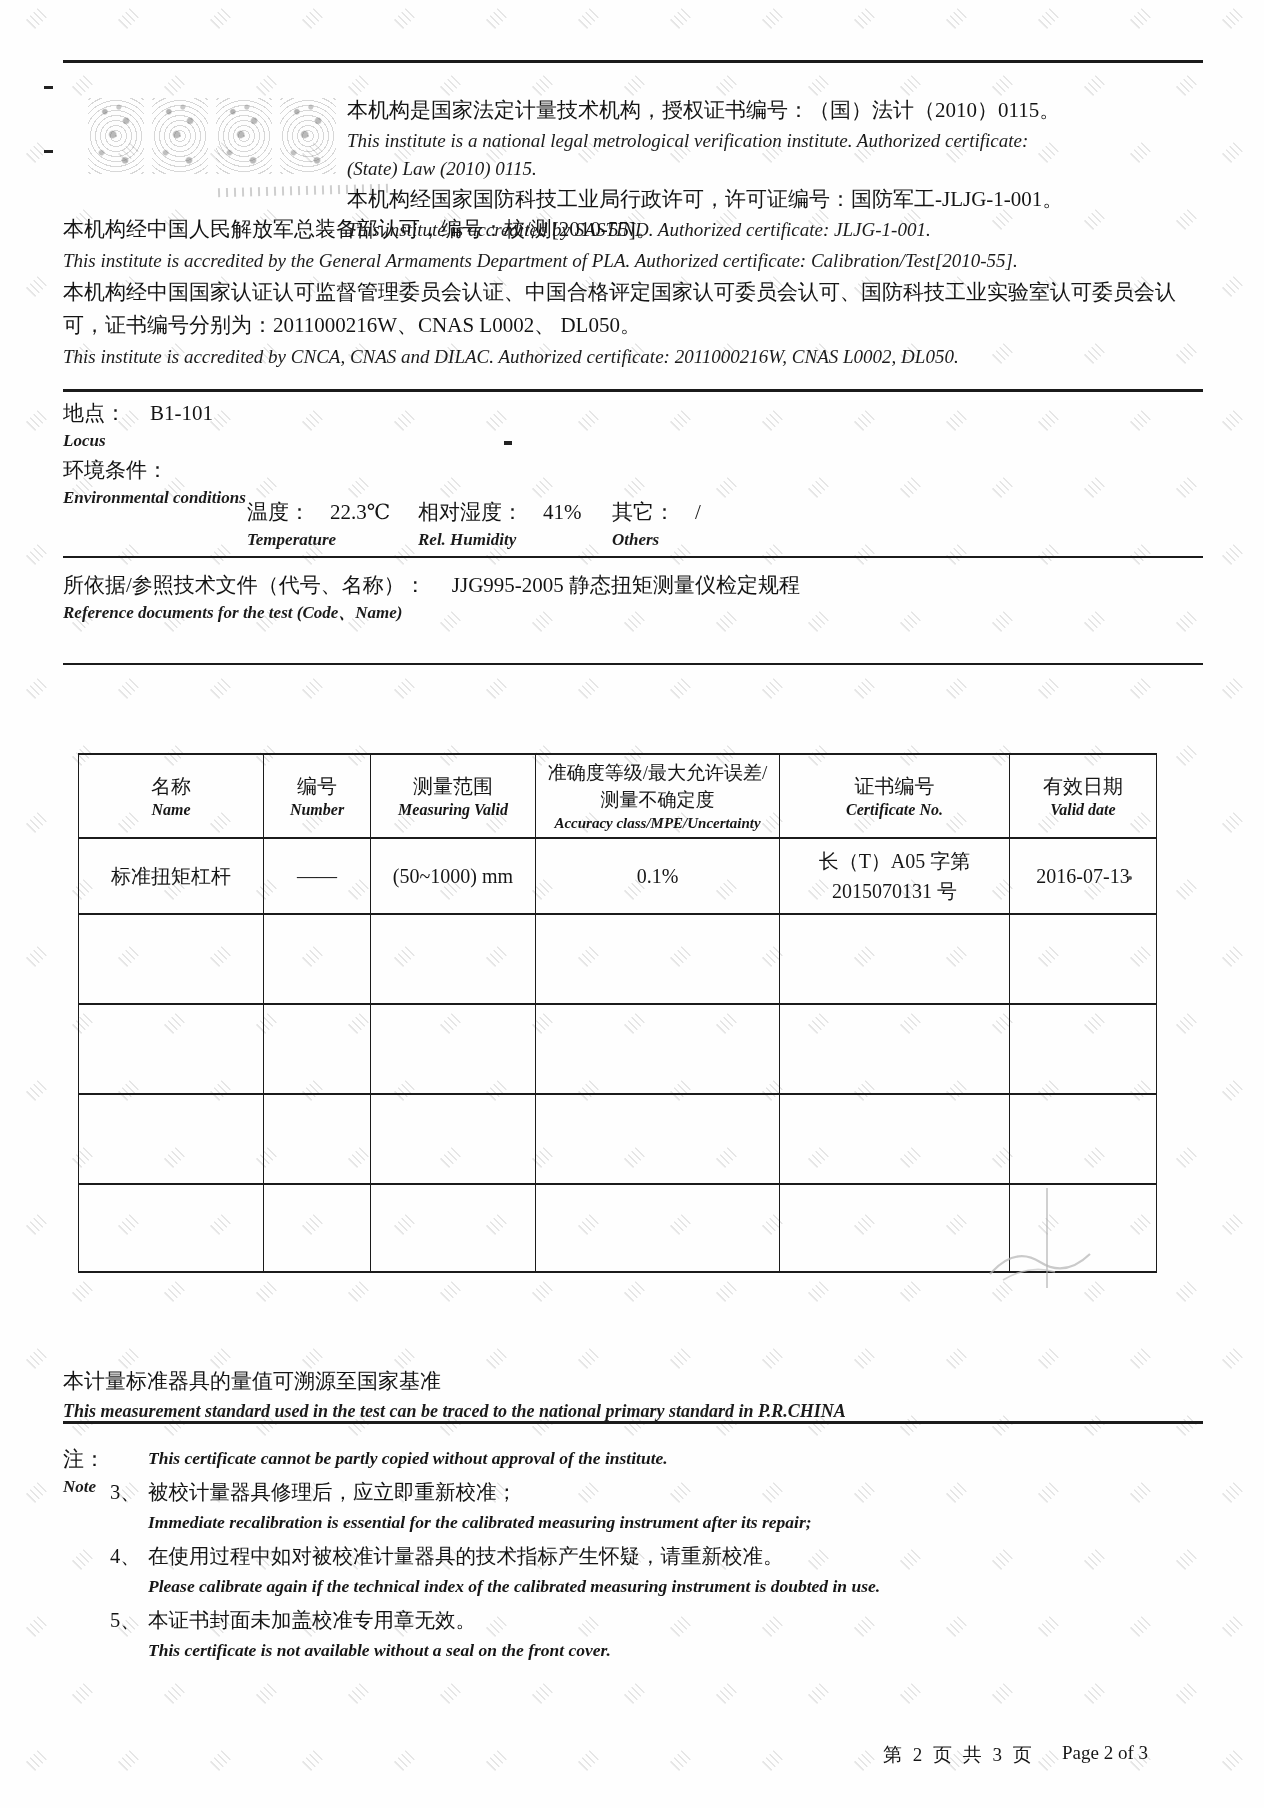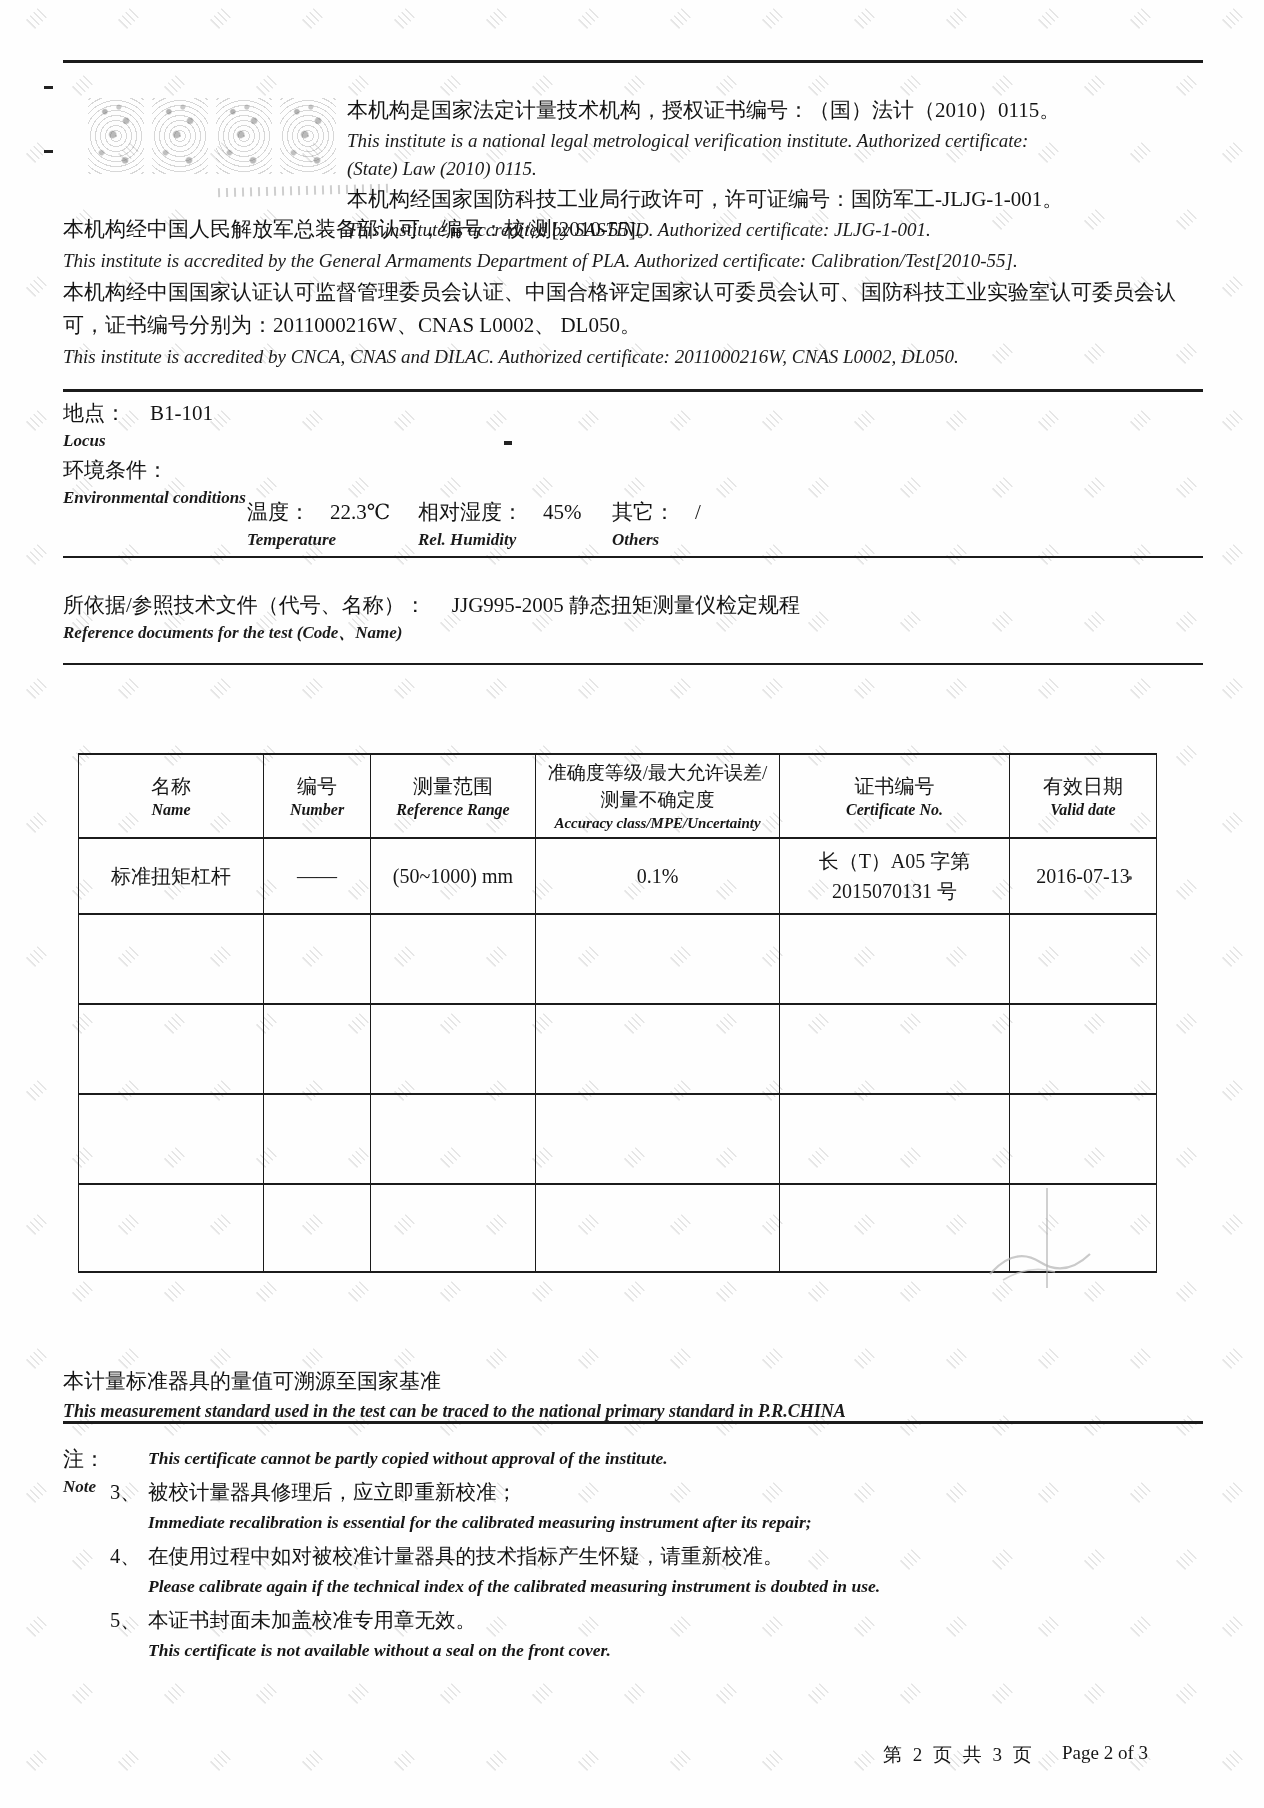--- a/index.html
+++ b/index.html
@@ -47,21 +47,21 @@
   .intro-full .cn { line-height:33px; }
   .intro-full .en-para { line-height:30px; }
 
   .locus-block { position:absolute; left:63px; top:398px; }
   .locus-block .en-label { margin-bottom:2px; }
 
   .env-item { position:absolute; top:497px; }
   .env-item .val { margin-left:20px; }
   .e-temp { left:247px; } .e-hum { left:418px; } .e-oth { left:612px; }
 
-  .ref-block { position:absolute; left:63px; top:570px; width:1140px;margin-top:20px; }
+  .ref-block { position:absolute; left:63px; top:570px; width:1140px; }
   .ref-block .val { margin-left:26px; }
 
   .std-title { position:absolute; left:63px; top:681px; }
 
   table.std-table { position:absolute; left:78px; top:753px; width:1078px; border-collapse:collapse; table-layout:fixed; }
   .std-table th, .std-table td { border:1.5px solid #1b1b1b; border-top-width:2px; border-bottom-width:2px;
       text-align:center; vertical-align:middle; padding:2px 4px; }
   .std-table thead tr { height:84px; }
   .th-cn { font-size:20px; line-height:27px; font-weight:400; }
   .th-en { font-style:italic; font-weight:700; font-size:16px; line-height:20px; }
@@ -494,21 +494,21 @@
     <p class="en-label">Locus</p>
     <p class="cn">环境条件：</p>
     <p class="en-label">Environmental conditions</p>
   </div>
 
   <div class="env-item e-temp">
     <p class="cn"><span>温度：</span><span class="val">22.3℃</span></p>
     <p class="en-label">Temperature</p>
   </div>
   <div class="env-item e-hum">
-    <p class="cn"><span>相对湿度：</span><span class="val">45%</span></p>
+    <p class="cn"><span>相对湿度：</span><span class="val">41%</span></p>
     <p class="en-label">Rel. Humidity</p>
   </div>
   <div class="env-item e-oth">
     <p class="cn"><span>其它：</span><span class="val">/</span></p>
     <p class="en-label">Others</p>
   </div>
   <div class="rule r3"></div>
 
   <div class="ref-block">
     <p class="cn">
@@ -533,21 +533,21 @@
         <th>
             <div class="th-cn">名称</div>
             <div class="th-en">Name</div>
           </th>
         <th>
             <div class="th-cn">编号</div>
             <div class="th-en">Number</div>
           </th>
         <th>
             <div class="th-cn">测量范围</div>
-            <div class="th-en">Reference Range</div>
+            <div class="th-en">Measuring Valid</div>
           </th>
         <th>
             <div class="th-cn" style="font-size:19px">准确度等级/最大允许误差/测量不确定度</div>
             <div class="th-en" style="font-size:15px">Accuracy class/MPE/Uncertainty</div>
           </th>
         <th>
             <div class="th-cn">证书编号</div>
             <div class="th-en">Certificate No.</div>
           </th>
         <th>

